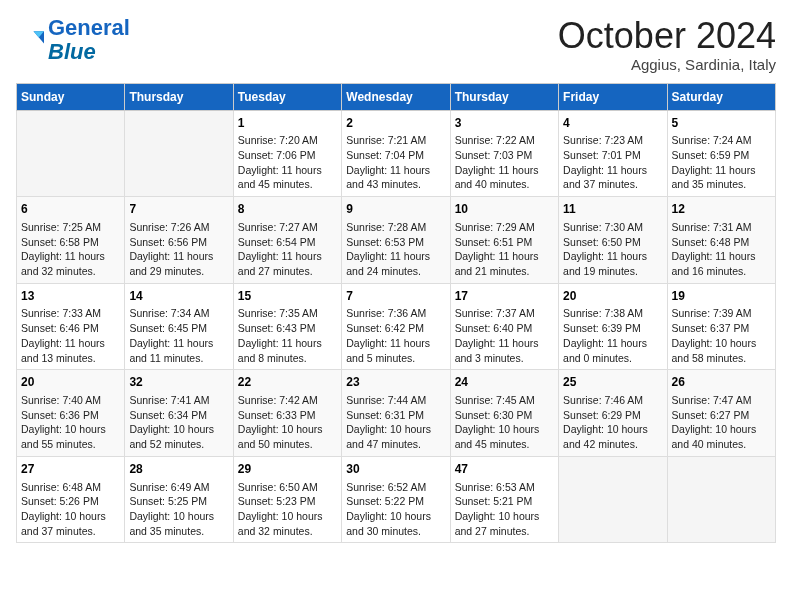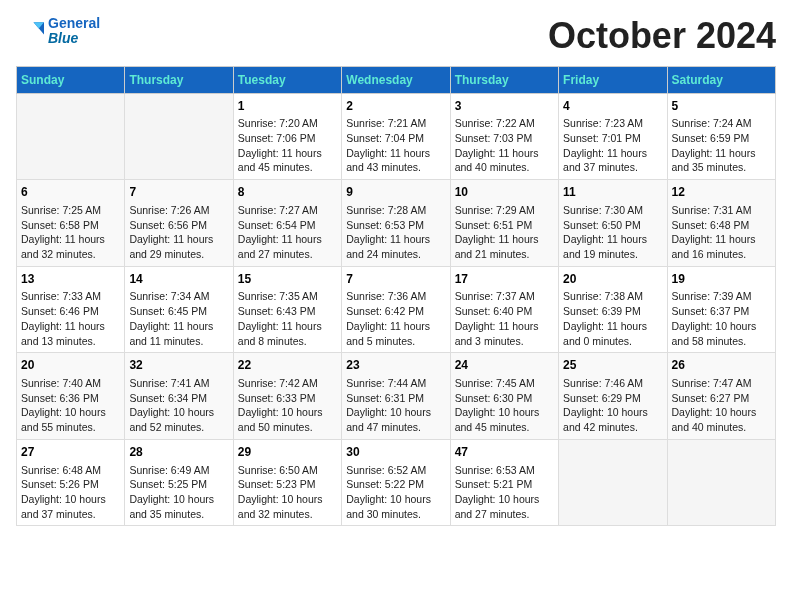--- a/index.html
+++ b/index.html
@@ -15,53 +15,53 @@
       align-items: flex-start;
       justify-content: space-between;
       margin-bottom: 10px;
     }
     .logo {
       display: flex;
       align-items: center;
       gap: 4px;
     }
     .logo-text {
-      font-size: 14px;
+      font-size: 22px;
       font-weight: bold;
       color: #333;
       line-height: 1.1;
     }
     .logo-text span {
       color: #1565c0;
     }
     .logo-icon {
       width: 28px;
       height: 28px;
     }
     .title-section {
       text-align: right;
     }
     .month-title {
       font-size: 36px;
-      font-weight: bold;
+      font-weight: normal;
       color: #222;
       line-height: 1.1;
     }
     .subtitle {
       font-size: 15px;
       color: #444;
     }
     table {
       width: 100%;
       border-collapse: collapse;
       font-size: 11px;
     }
     thead tr th {
       background-color: #1565c0;
-      color: #5eead4;
+      color: #ffffff;
       padding: 6px 4px;
       text-align: left;
       font-size: 12px;
       font-weight: bold;
       border: 1px solid #ccc;
     }
     tbody tr td {
       border: 1px solid #ddd;
       vertical-align: top;
       padding: 4px 4px;
@@ -97,20 +97,21 @@
       <polygon points="20,6 32,6 32,20" fill="#1565c0"></polygon>
       <polygon points="20,6 32,6 26,13" fill="#4fc3f7"></polygon>
     </svg>
     <div class="logo-text">
       <div><span>General</span></div>
       <div style="color:#0369a1;font-style:italic;">Blue</div>
     </div>
   </div>
   <div class="title-section">
     <div class="month-title">October 2024</div>
+    <div class="subtitle">Aggius, Sardinia, Italy</div>
   </div>
 </div>
 
 <table>
   <thead>
     <tr>
     <th>Sunday</th>
         <th>Thursday</th>
         <th>Tuesday</th>
         <th>Wednesday</th>

